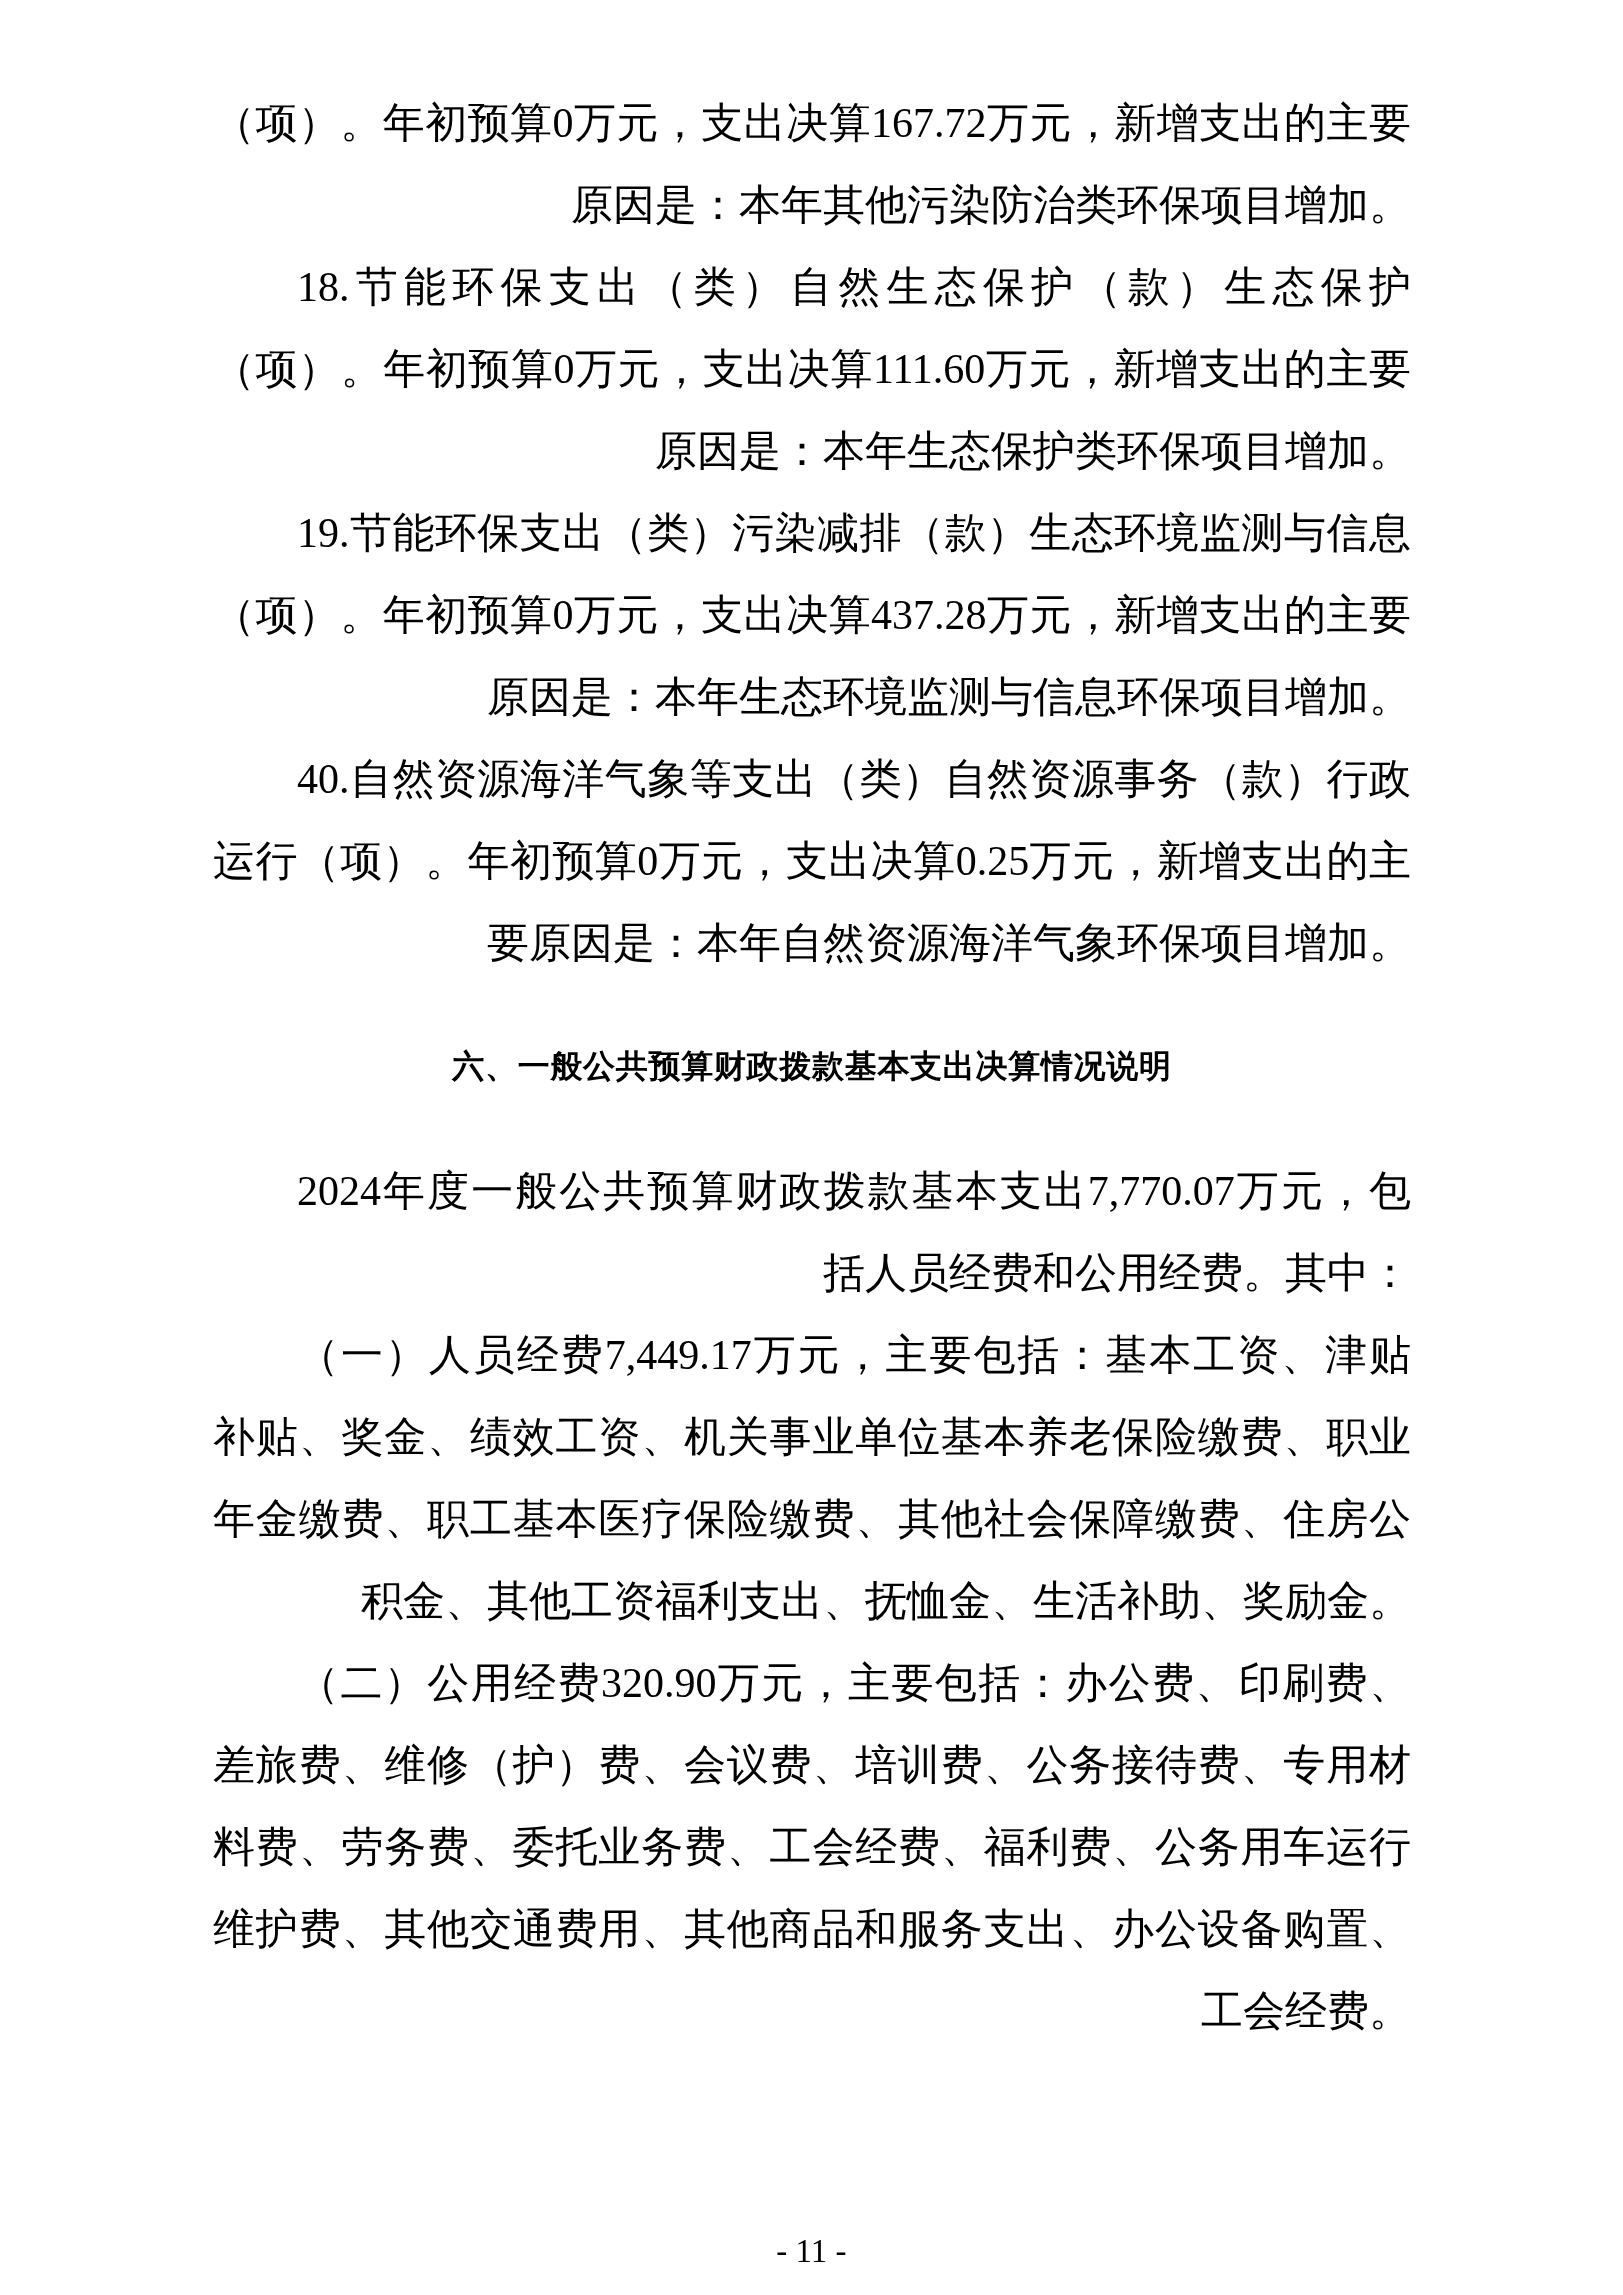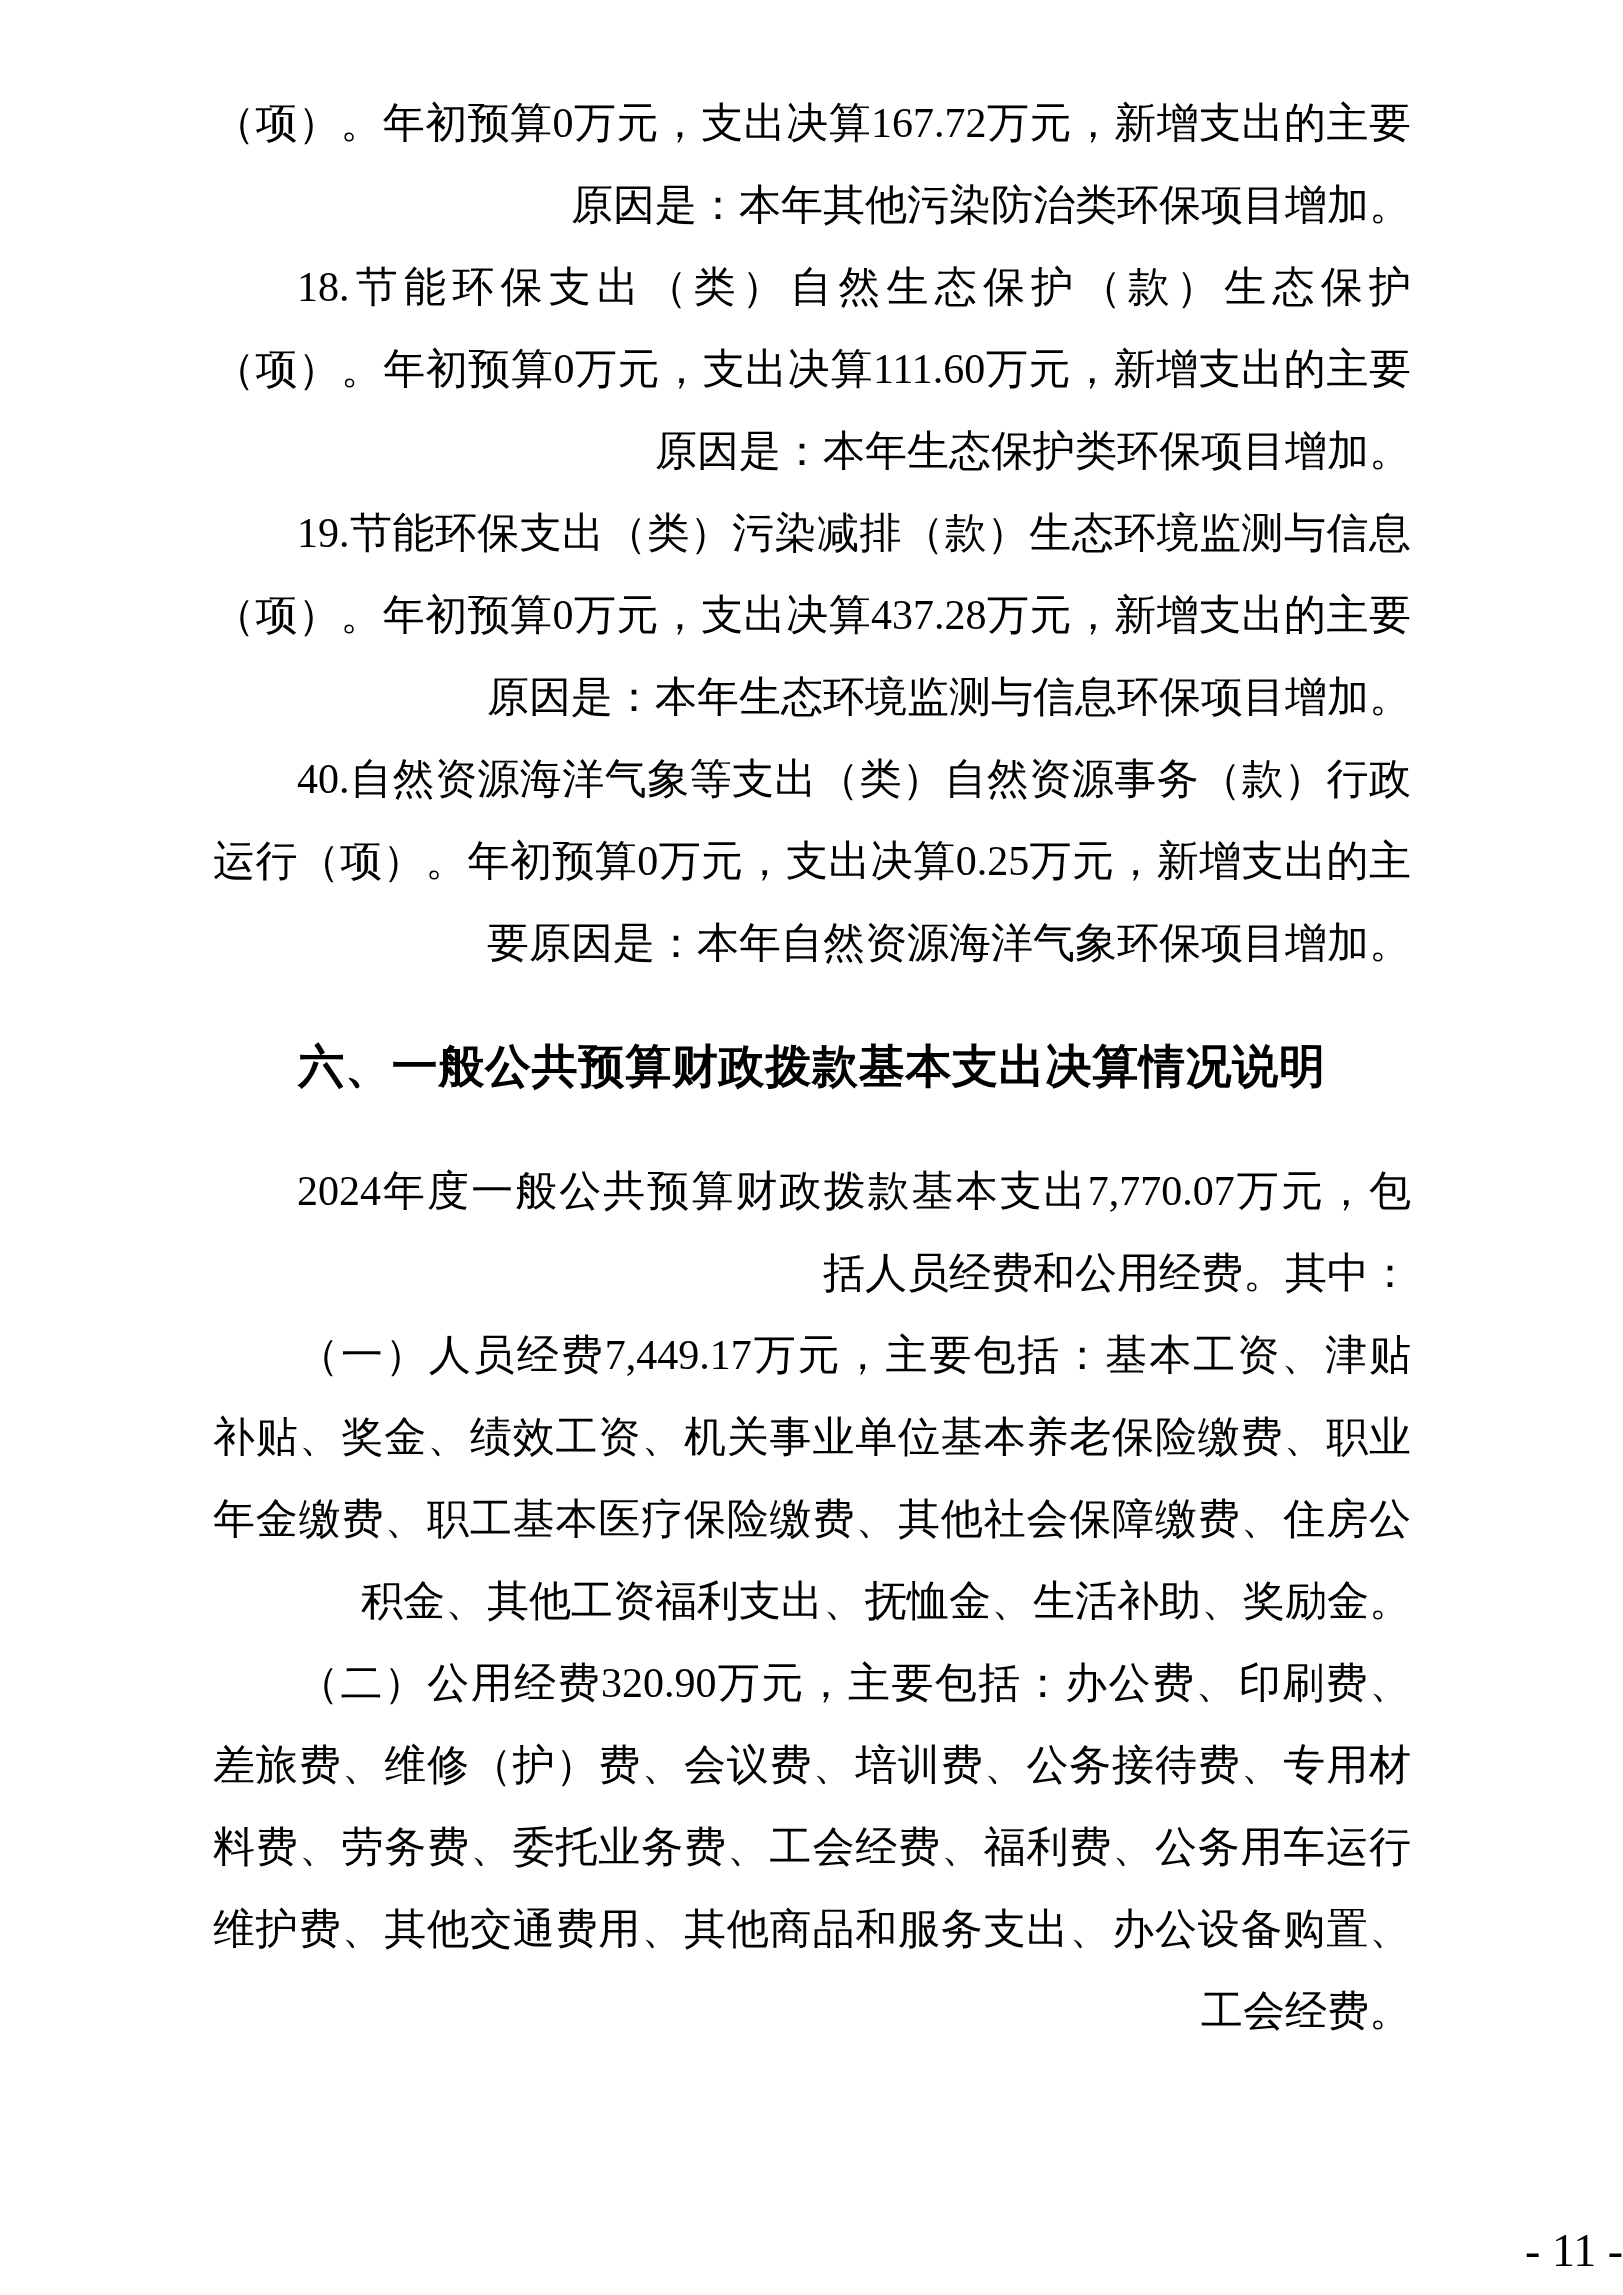--- a/index.html
+++ b/index.html
@@ -26,34 +26,34 @@
     overflow: visible;
   }
   .line.justify {
     text-align: justify;
     text-align-last: justify;
   }
   .line.indent { text-indent: 84px; }
   .section-heading {
     font-family: "Liberation Sans", sans-serif;
     font-weight: 700;
-    font-size: 46px;
+    font-size: 32px;
     text-align: center;
     line-height: 82px;
     margin-top: 41px;
     margin-bottom: 43px;
     letter-spacing: 0.7px;
   }
   .page-number {
     position: absolute;
     left: 0;
     top: 2225px;
     width: 100%;
-    text-align: right;
-    font-size: 46px;
+    text-align: center;
+    font-size: 33px;
     line-height: 52px;
     font-family: "Liberation Serif", serif;
   }
 </style>
 </head>
 <body>
 
 <main class="content" id="doc-content">
     <div class="line justify">（项）。年初预算0万元，支出决算167.72万元，新增支出的主要</div>
     <div class="line">原因是：本年其他污染防治类环保项目增加。</div>

